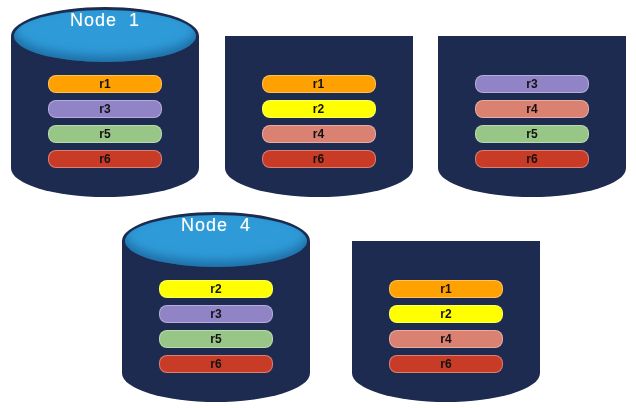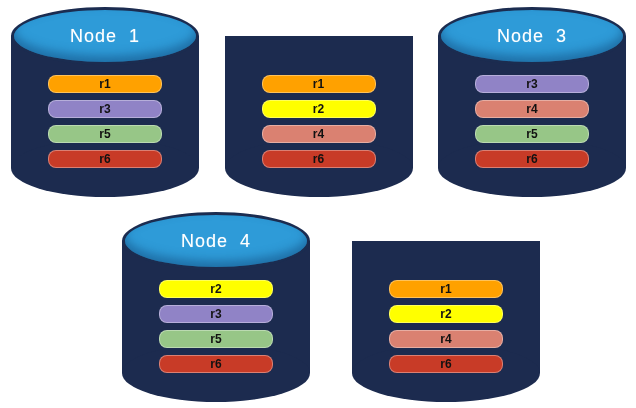--- a/index.html
+++ b/index.html
@@ -58,21 +58,21 @@
     left: 0;
     right: 0;
     top: 0;
     height: 58px;
     border-radius: 50%;
     box-sizing: border-box;
     background: var(--top-fill, #2E9BD8);
     border: 3px solid var(--top-stroke, #1B2C50);
     box-shadow: inset 0 -6px 10px rgba(16, 70, 120, 0.5);
     display: flex;
-    align-items: center;
+    align-items: flex-start;
     justify-content: center;
     z-index: 2;
   }
   .node-label {
     color: #ffffff;
     font-size: 18px;
     letter-spacing: 1px;
     white-space: pre;
     text-shadow: 0 0 1px rgba(255,255,255,0.4);
   }
@@ -126,23 +126,20 @@
           <div class="bar" style="background: rgb(255, 161, 0);">r1</div>
           <div class="bar" style="background: rgb(255, 255, 0);">r2</div>
           <div class="bar" style="background: rgb(218, 129, 113);">r4</div>
           <div class="bar" style="background: rgb(200, 59, 39);">r6</div>
         </div>
   </div>
 
   <div class="cylinder">
     <div class="cyl-body"></div>
     <div class="cyl-bottom"></div>
-    <div class="cyl-top">
-      <span class="node-label">Node  3</span>
-    </div>
     <div class="bars">
           <div class="bar" style="background: rgb(144, 131, 198);">r3</div>
           <div class="bar" style="background: rgb(218, 129, 113);">r4</div>
           <div class="bar" style="background: rgb(151, 198, 135);">r5</div>
           <div class="bar" style="background: rgb(200, 59, 39);">r6</div>
         </div>
   </div>
 </div>
   <div class="row row-bottom">
   <div class="cylinder">

